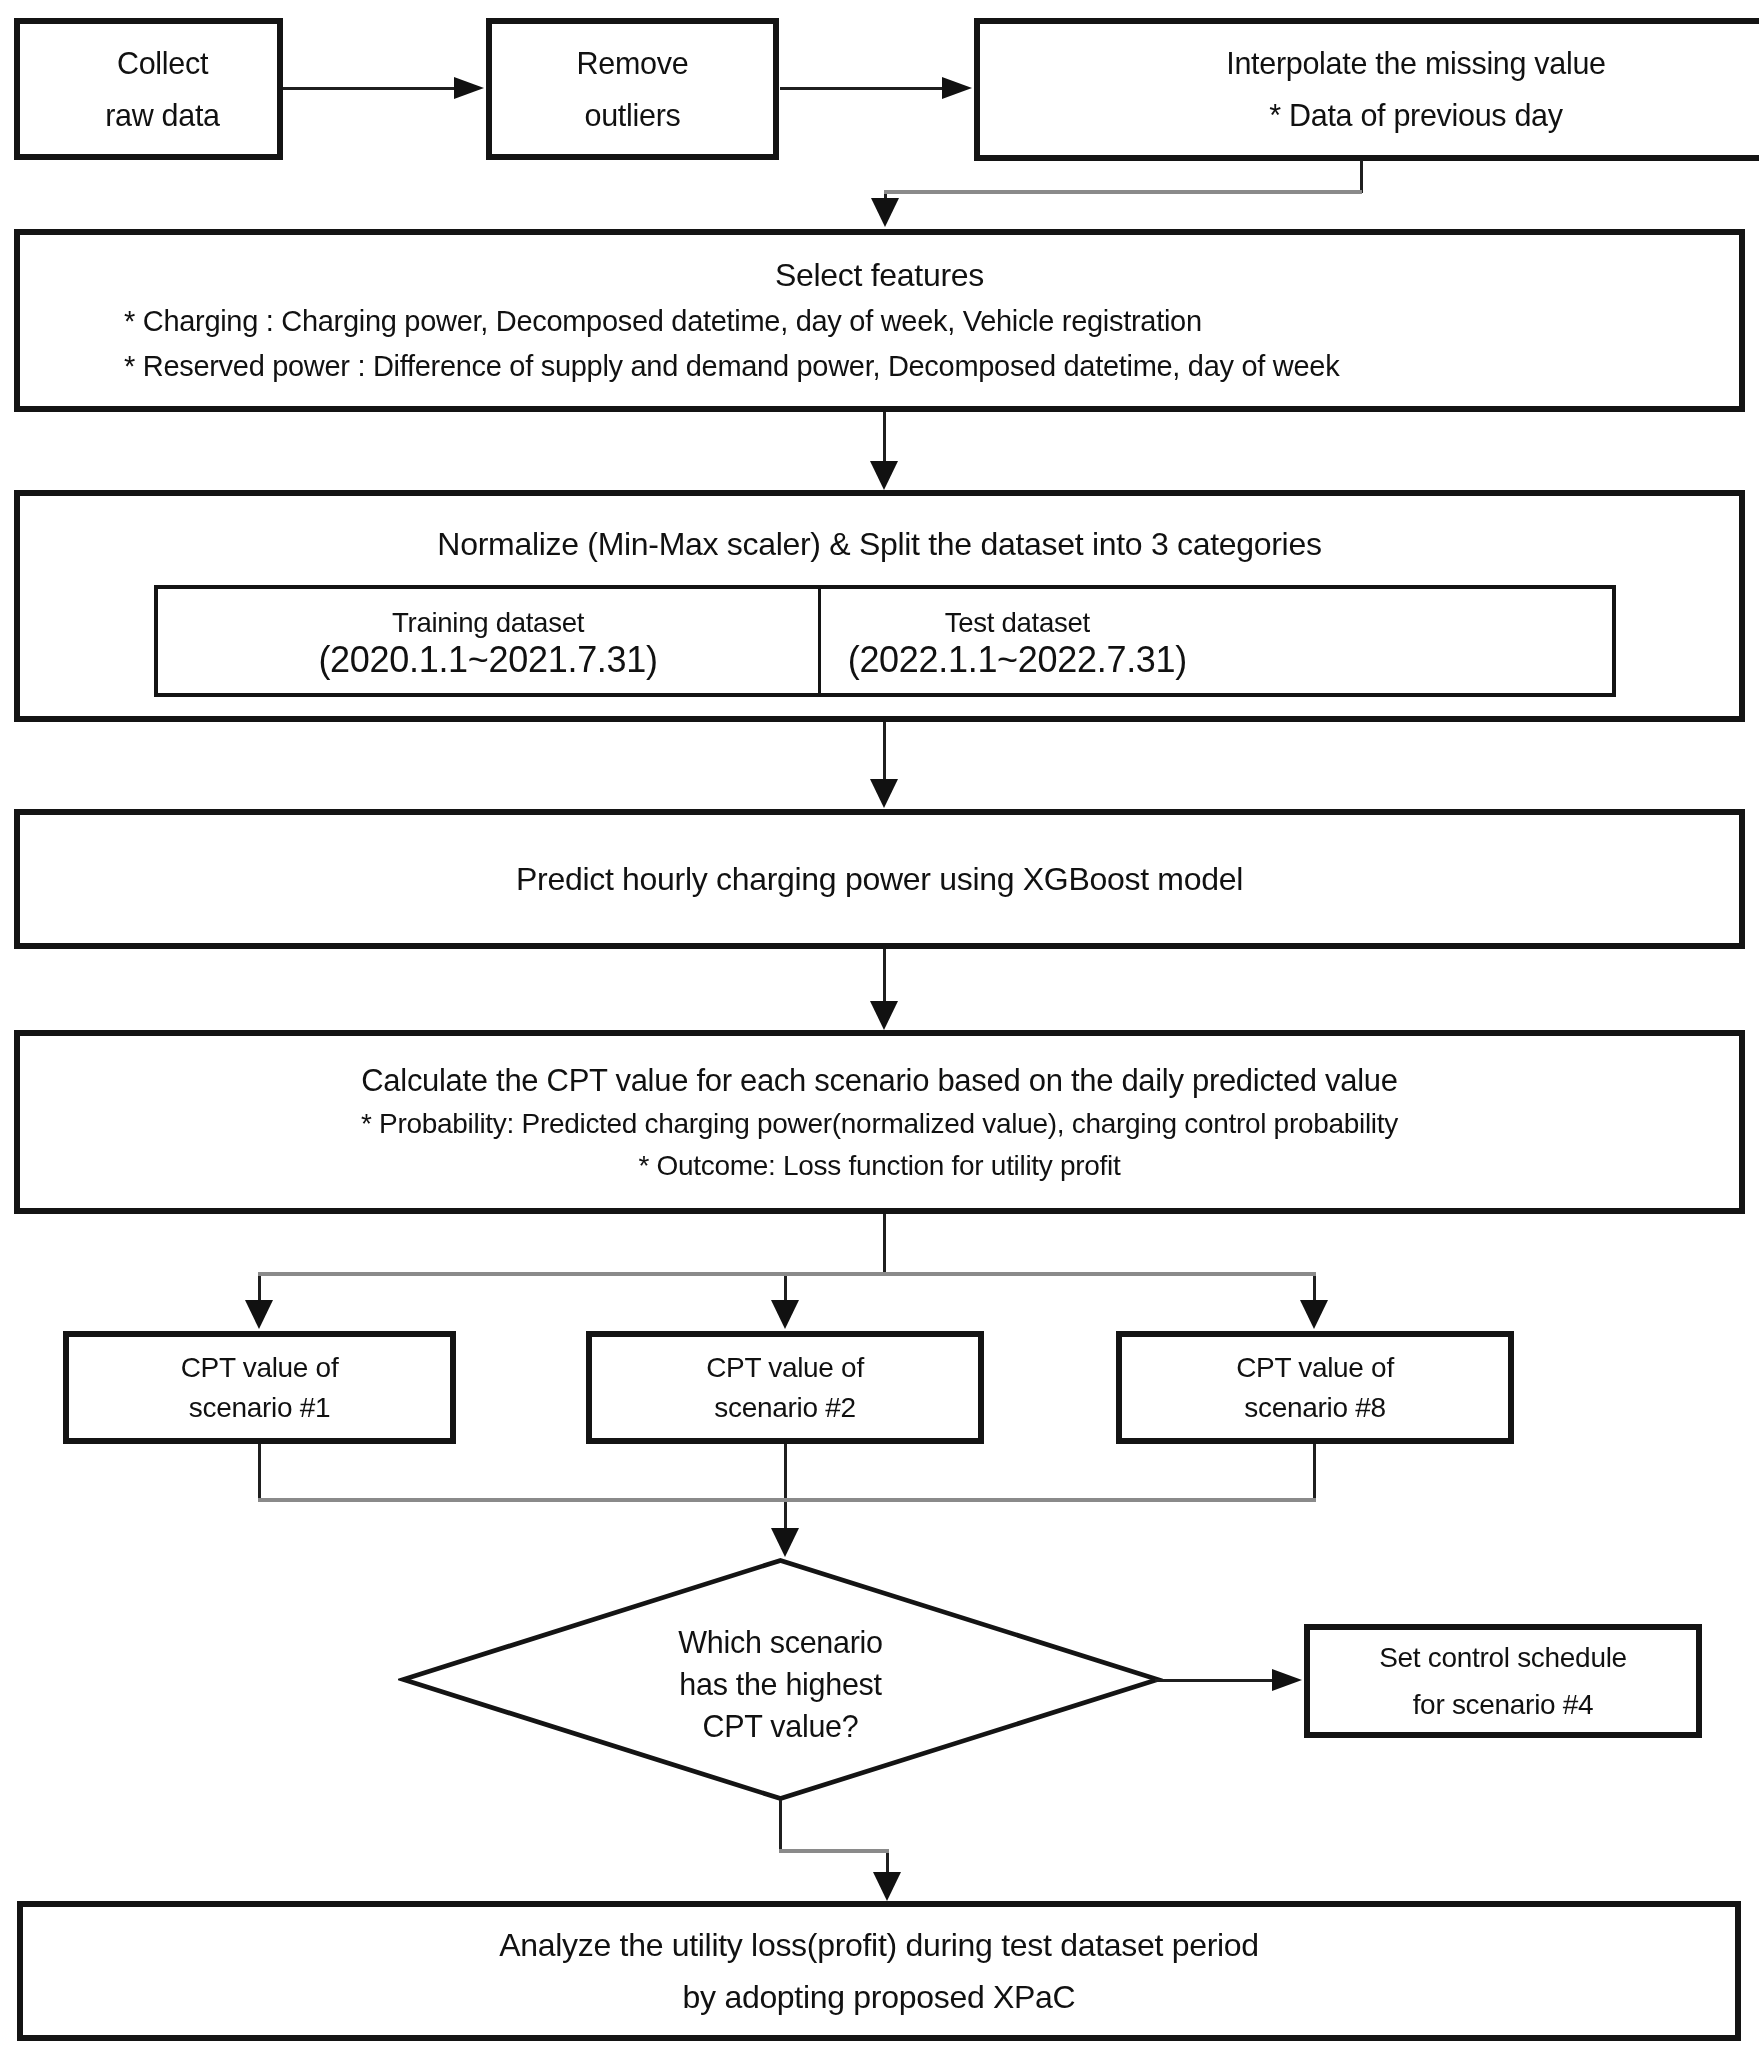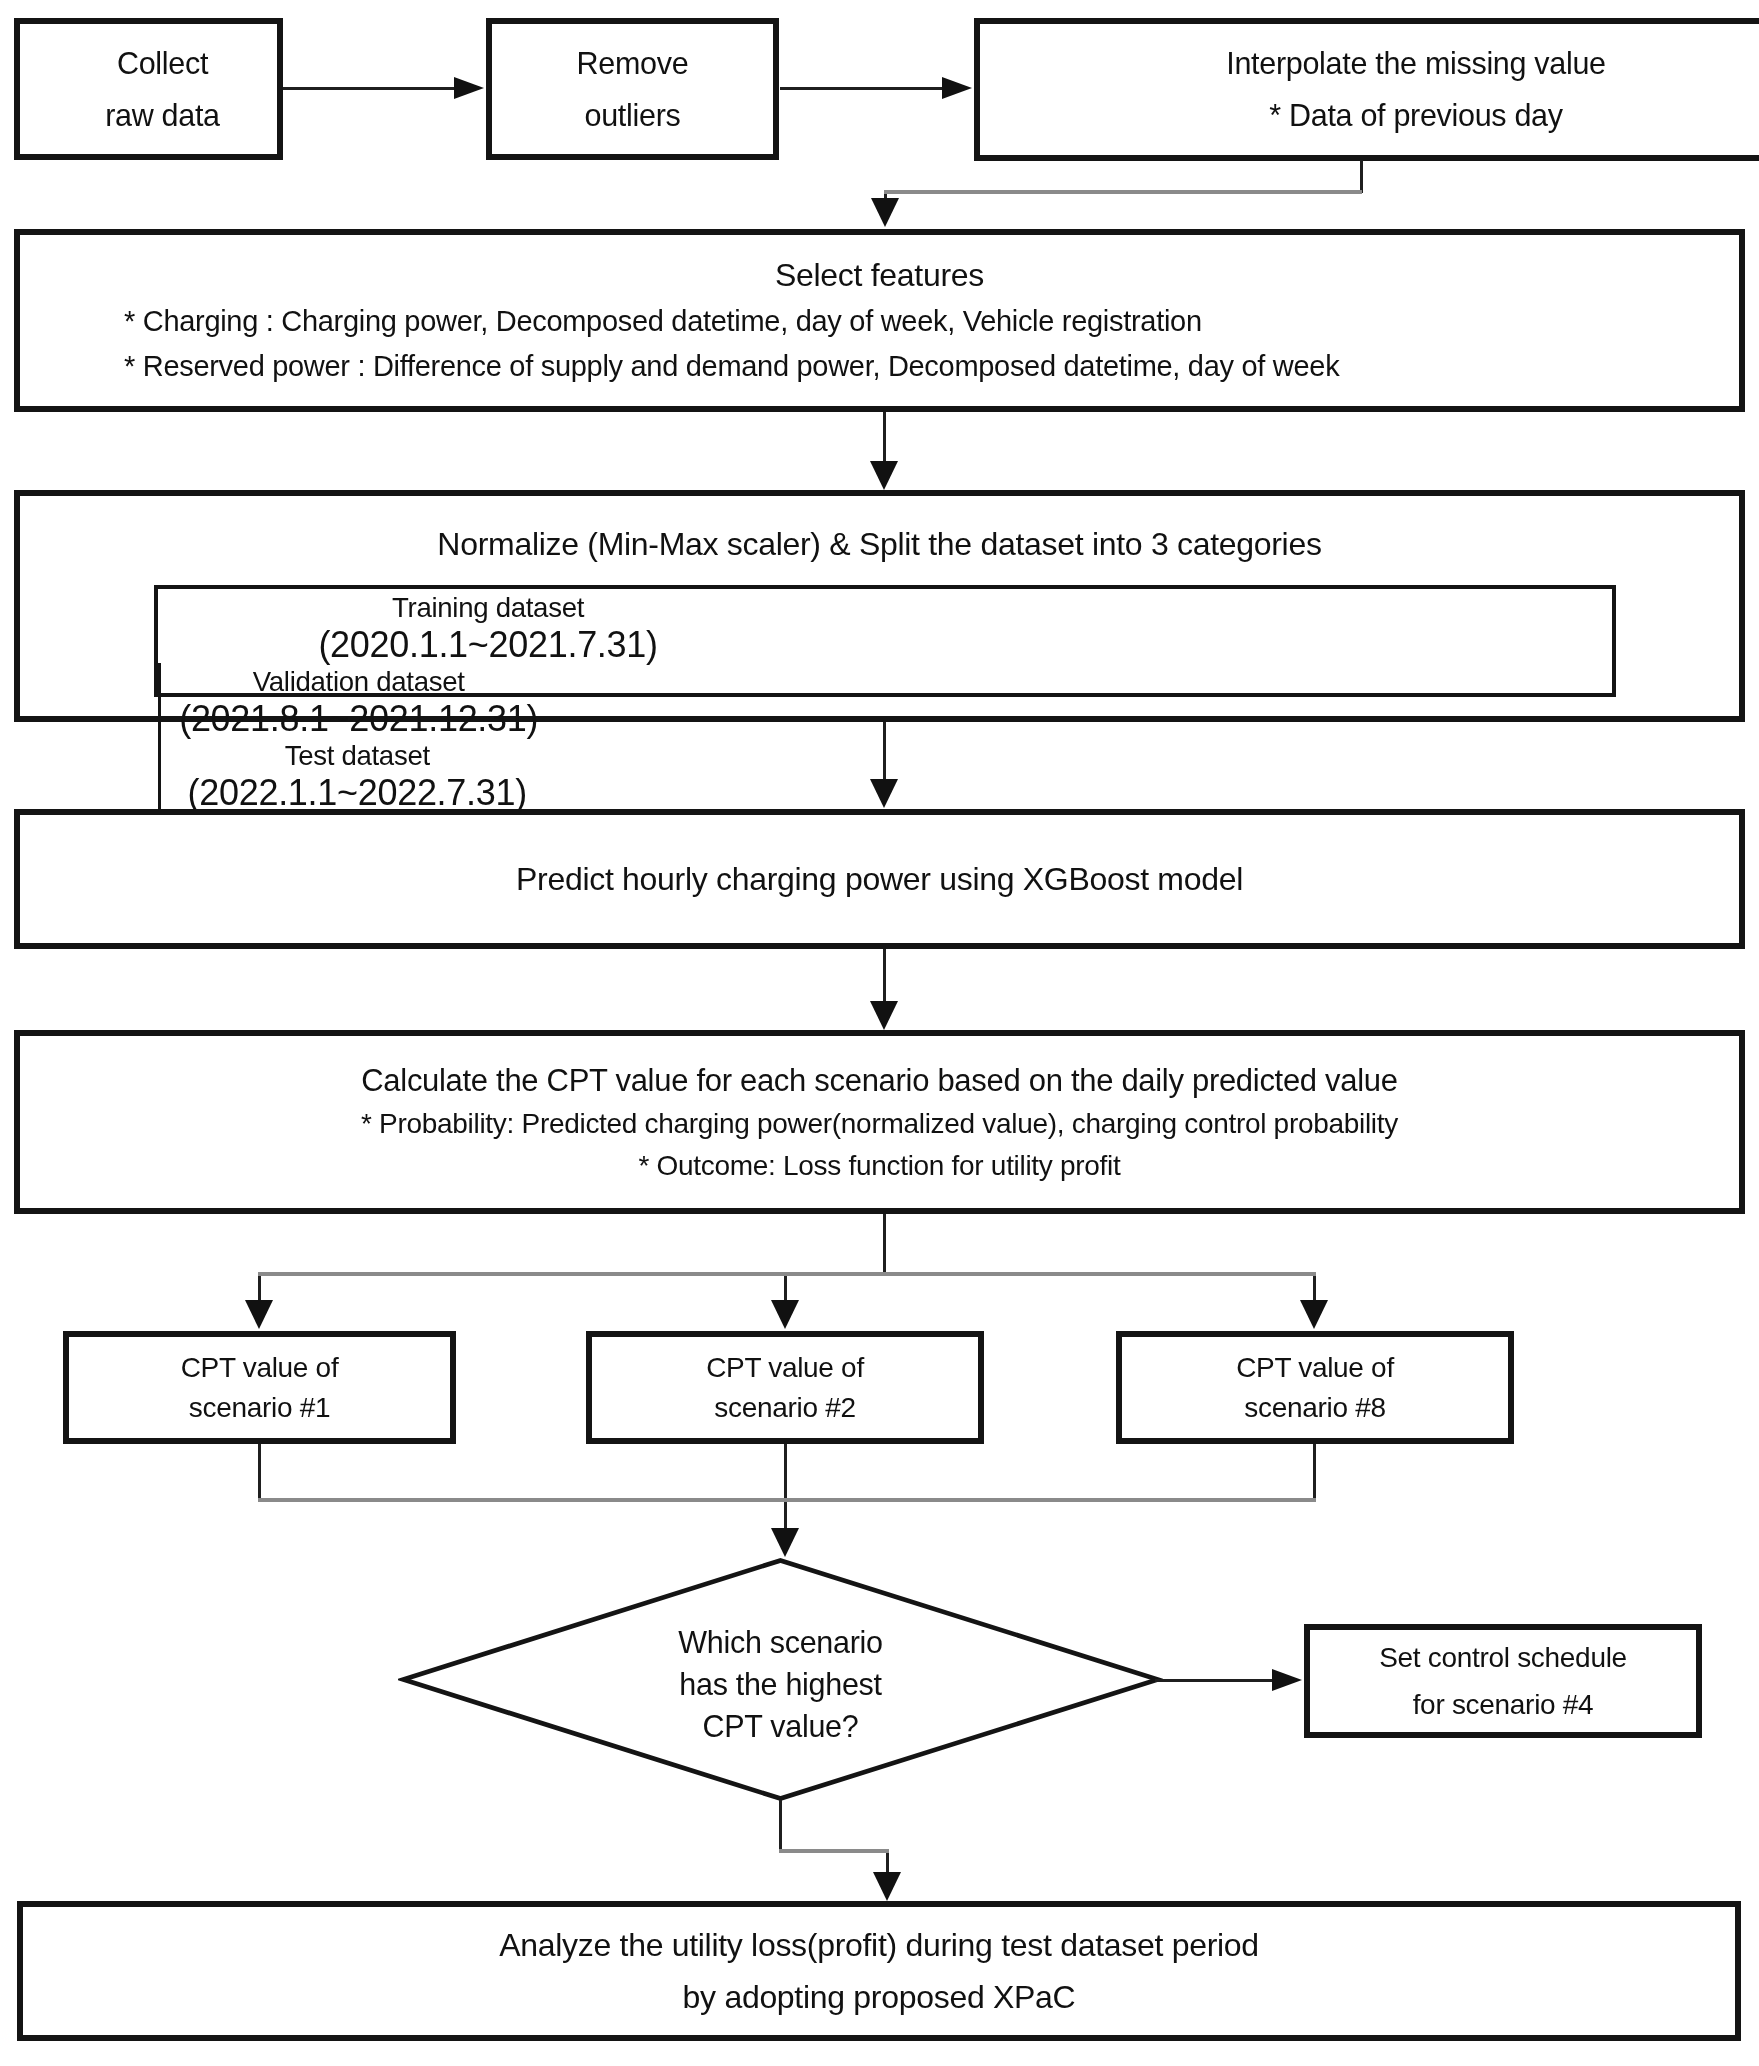--- a/index.html
+++ b/index.html
@@ -24,21 +24,21 @@
     border-top:29px solid #111111;}
   .arr-right{position:absolute; width:0; height:0;
     border-top:11.7px solid transparent; border-bottom:11.7px solid transparent;
     border-left:30.5px solid #111111;}
   .bullets{align-self:flex-start; text-align:left; padding-left:60px;margin-left:44px;}
   .cellline1{font-size:27.6px; line-height:38px;}
   .cellline2{font-size:36px; line-height:36px;}
   #dataset-table{
     position:absolute; left:154px; top:585px; width:1462px; height:112px;
     box-sizing:border-box; border:4.1px solid #141414; background:#fff;
-    display:flex; flex-direction:column;
+    display:flex; 
   }
   #dataset-table .cell{
     box-sizing:border-box; display:flex; flex-direction:column;
     justify-content:center; align-items:center; text-align:center;
   }
   #dataset-table .cell + .cell{border-left:3.5px solid #141414;}
   #decision-svg{position:absolute; left:398px; top:1555px;}
   #decision-text{
     position:absolute; left:575px; top:1621px; width:411px;
     text-align:center; font-size:30.5px; line-height:42px;
@@ -85,24 +85,20 @@
   <div class="arr-down" style="left:870px; top:461px;"></div>
 
   <div class="box" style="left:14px; top:490px; width:1731px; height:232px; justify-content:flex-start; padding-top:25px;">
     <div style="font-size:32px; line-height:47px;">Normalize (Min-Max scaler) &amp; Split the dataset into 3 categories</div>
   </div>
 
   <div id="dataset-table">
     <div class="cell" style="width:45.4%;">
       <div class="cellline1">Training dataset</div>
       <div class="cellline2">(2020.1.1~2021.7.31)</div>
-    </div>
-    <div class="cell" style="width:27.4%;">
-      <div class="cellline1">Validation dataset</div>
-      <div class="cellline2">(2021.8.1~2021.12.31)</div>
     </div>
     <div class="cell" style="width:27.2%;">
       <div class="cellline1">Test dataset</div>
       <div class="cellline2">(2022.1.1~2022.7.31)</div>
     </div>
   </div>
 
   <div class="vline" style="left:883px; top:722px; height:59px;"></div>
   <div class="arr-down" style="left:870px; top:779px;"></div>
 

